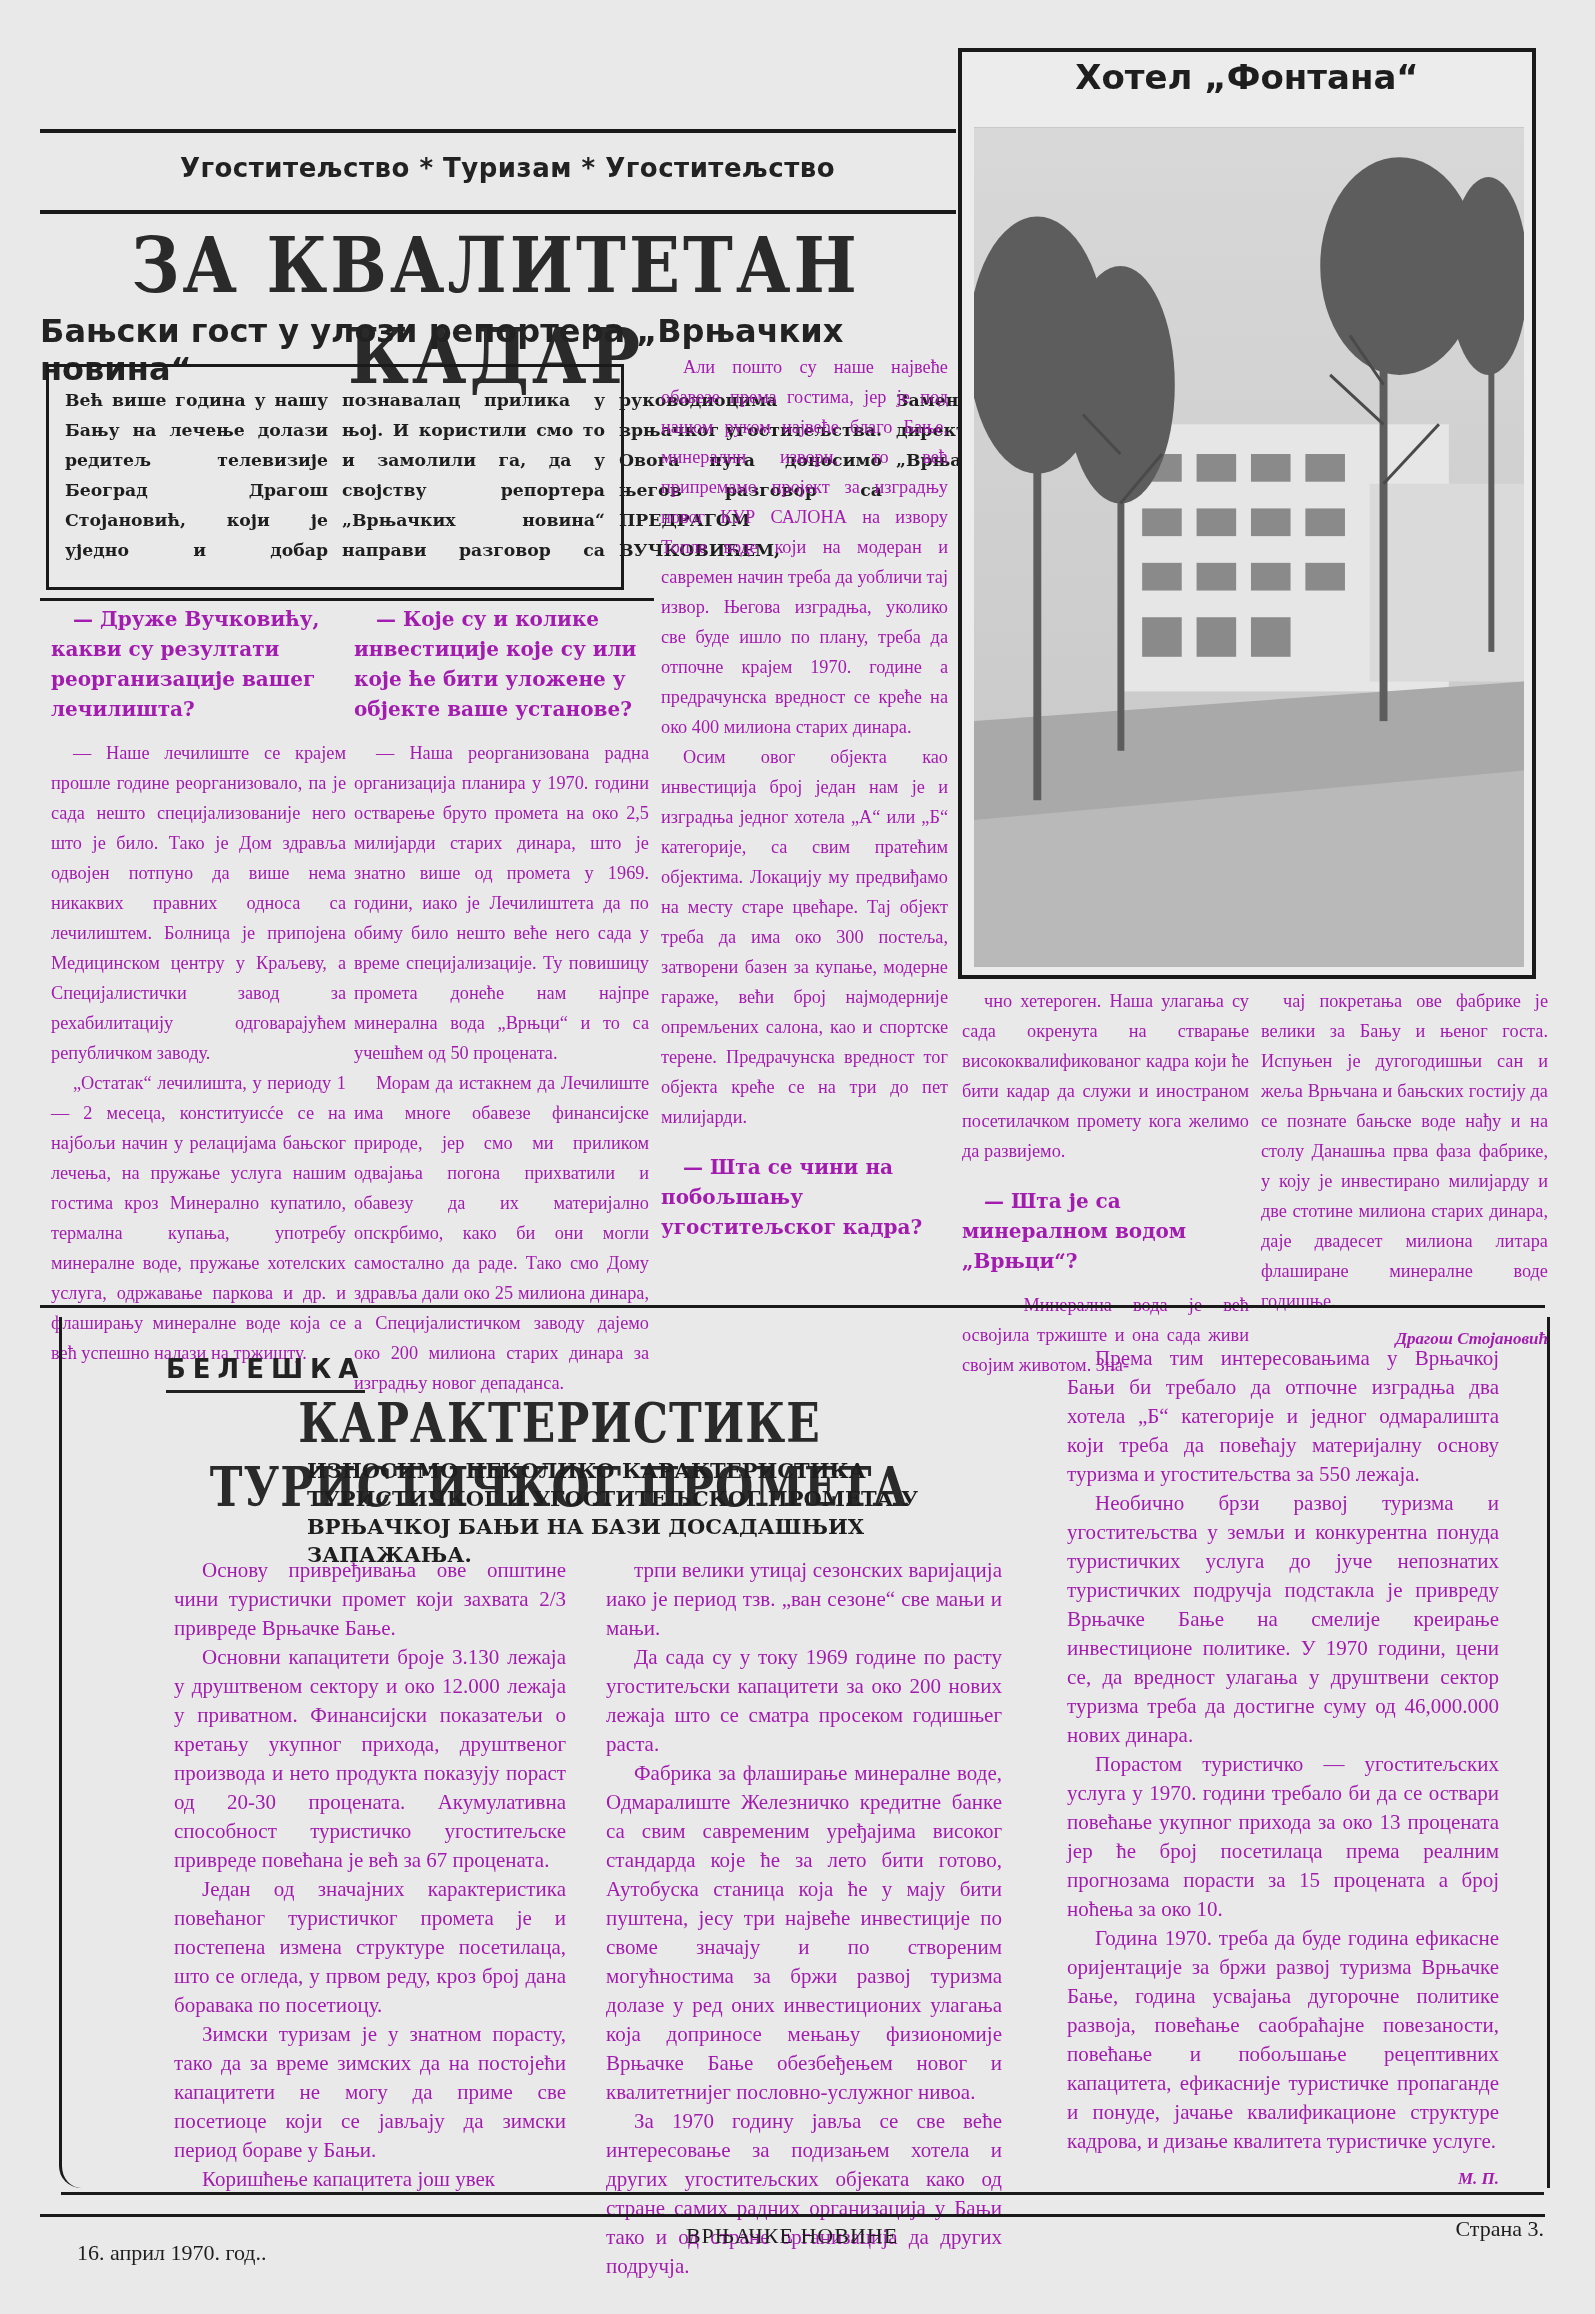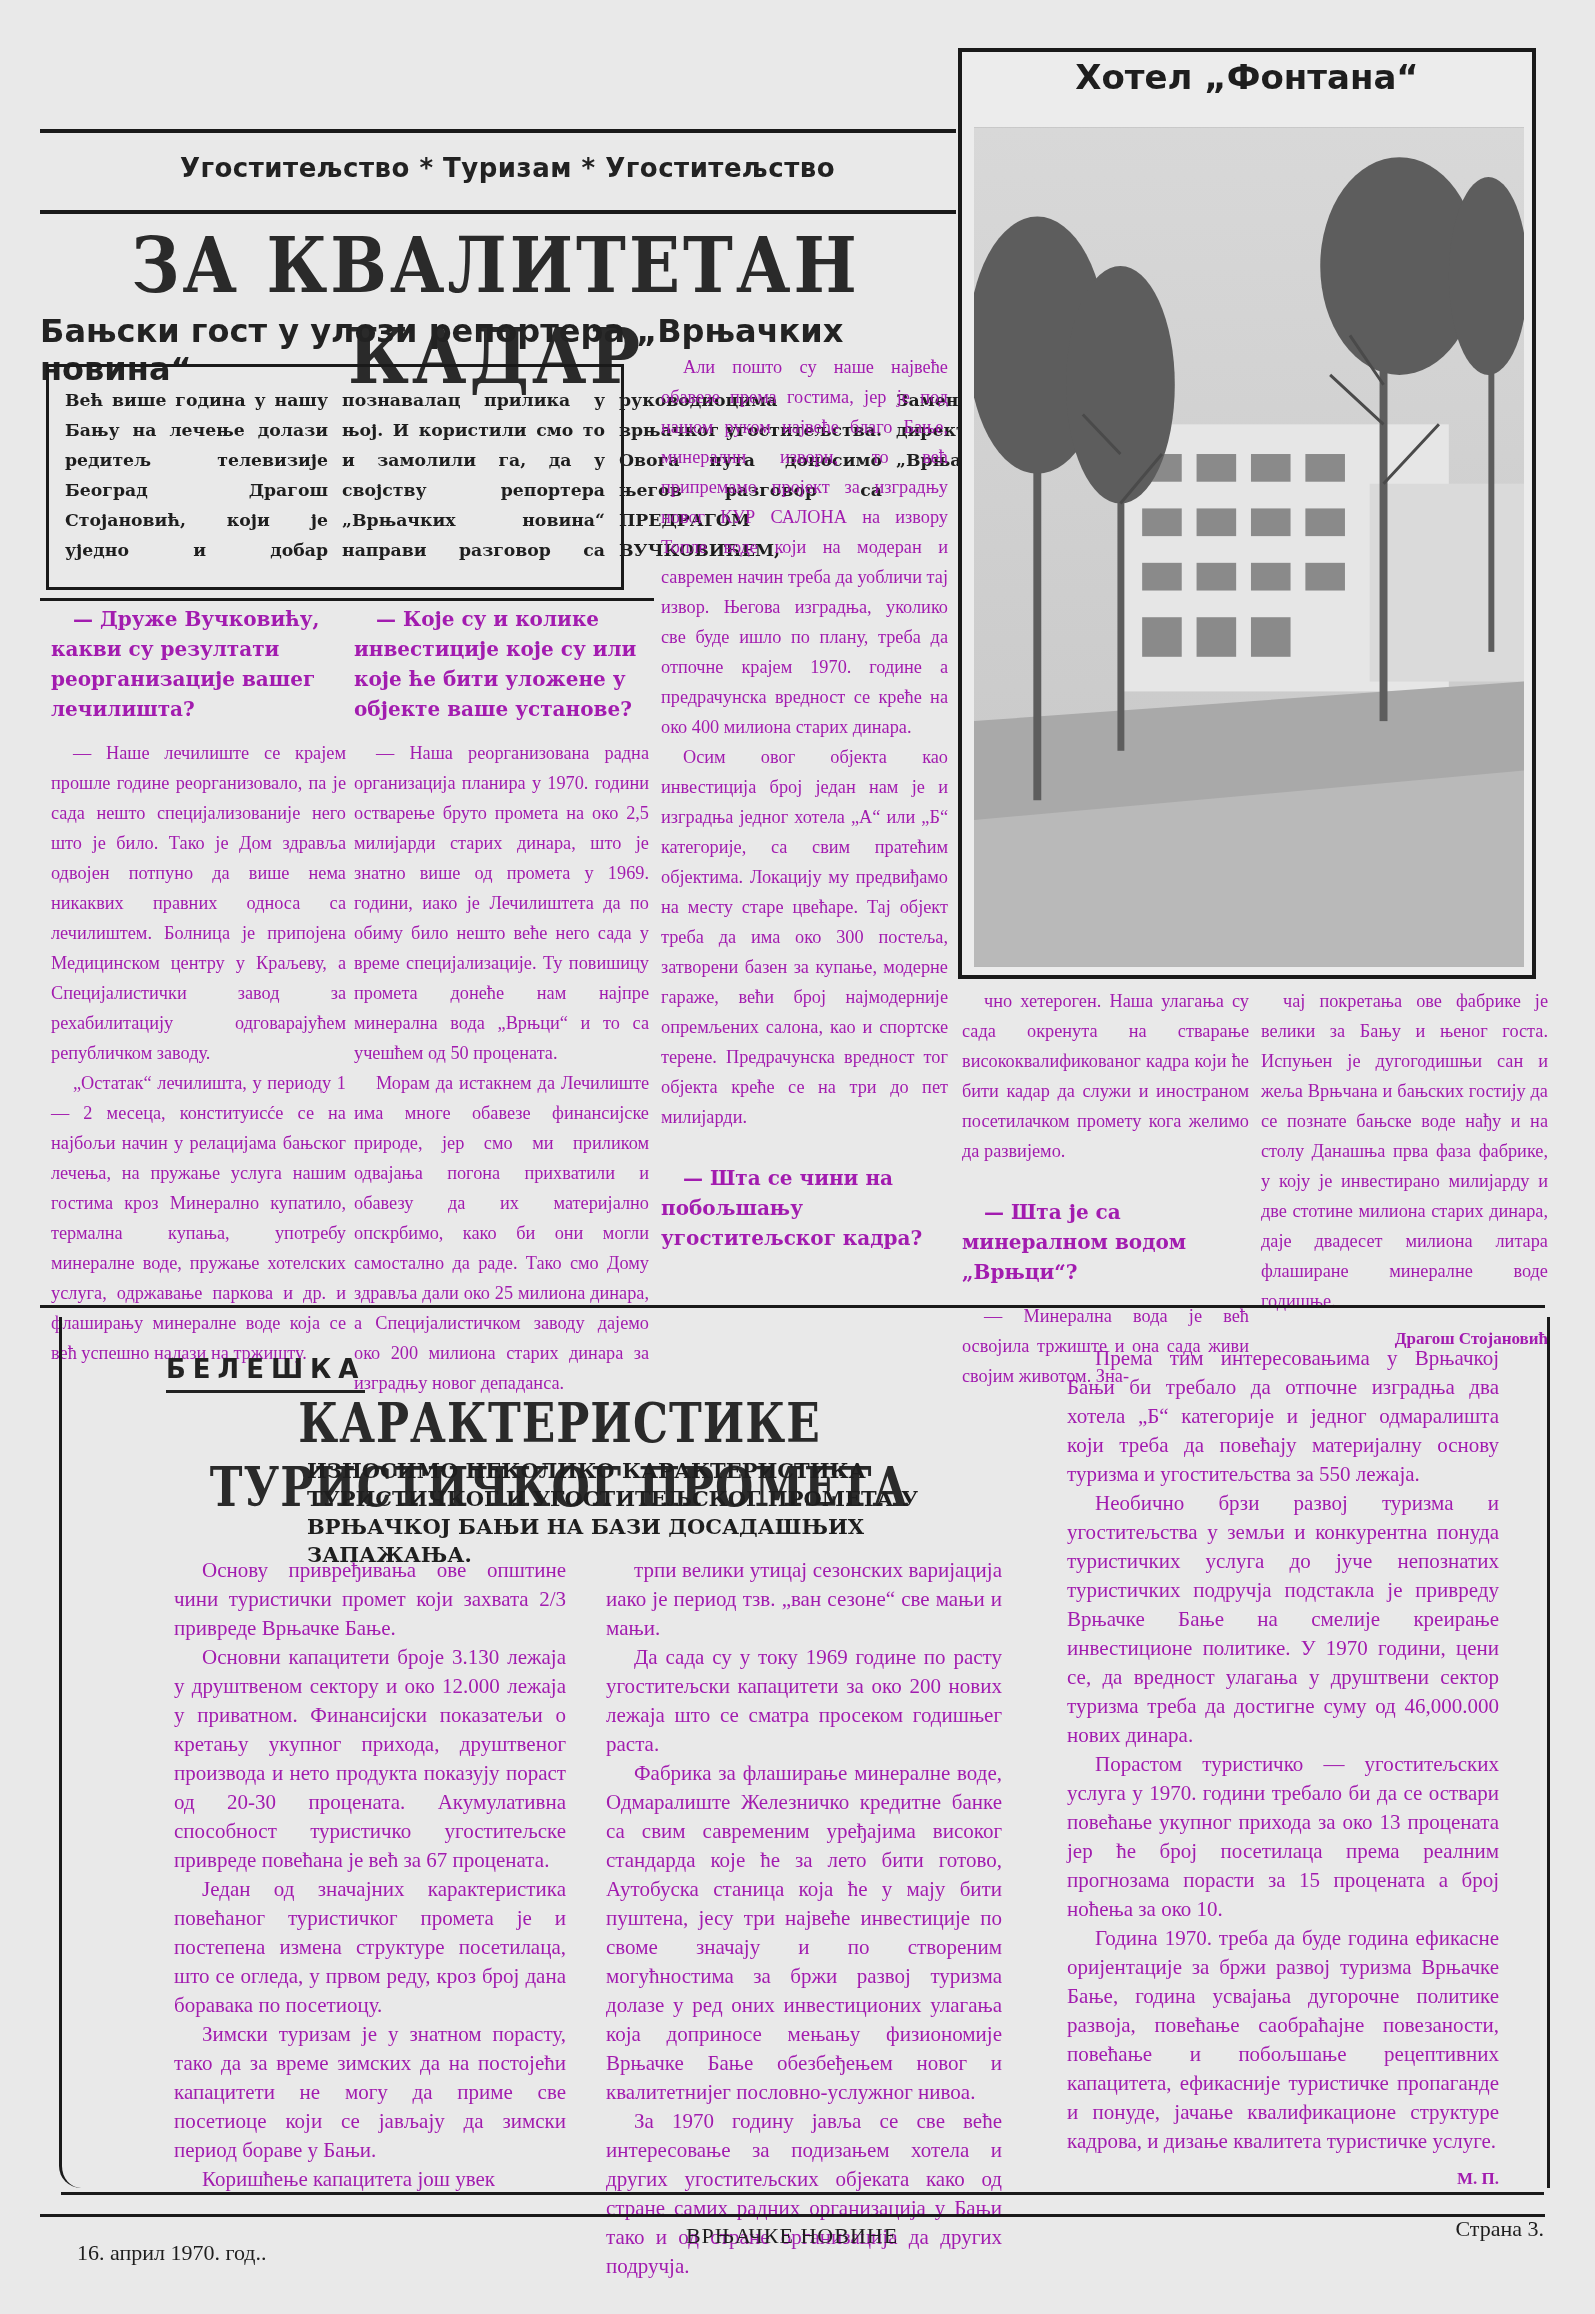--- a/index.html
+++ b/index.html
@@ -37,22 +37,22 @@
   }
   .col {
     position: absolute; font-size: 18.3px; line-height: 30px; text-align: justify;
     font-family: "Liberation Serif", "DejaVu Serif", serif; color: #a21caf;
   }
   .col p { margin: 0; text-indent: 22px; }
   .col .q {
     font-family: "DejaVu Serif", serif; font-weight: bold; font-size: 20px; line-height: 30px;
     margin: 0 0 14px 0; text-indent: 22px; text-align: left;
   }
-  .col .q.spaced { margin-top: 31px; }
-  .sig { text-align: right; font-weight: bold; font-size: 17px; margin-top: 8px; }
+  .col .q.spaced { margin-top: 20px; }
+  .sig { text-align: right; font-weight: bold; font-size: 17px; margin-top: 8px; font-style: italic; }
 
   .photo-frame {
     left: 958px; top: 48px; width: 578px; height: 931px;
     border: 4px solid #1a1a1a; box-sizing: border-box; background: #ececec;
   }
   .photo-title {
     left: 962px; top: 57px; width: 570px; text-align: center;
     font-family: "DejaVu Sans", sans-serif; font-weight: bold; font-size: 34px; color: #1e1e1e;
   }
   .photo {

